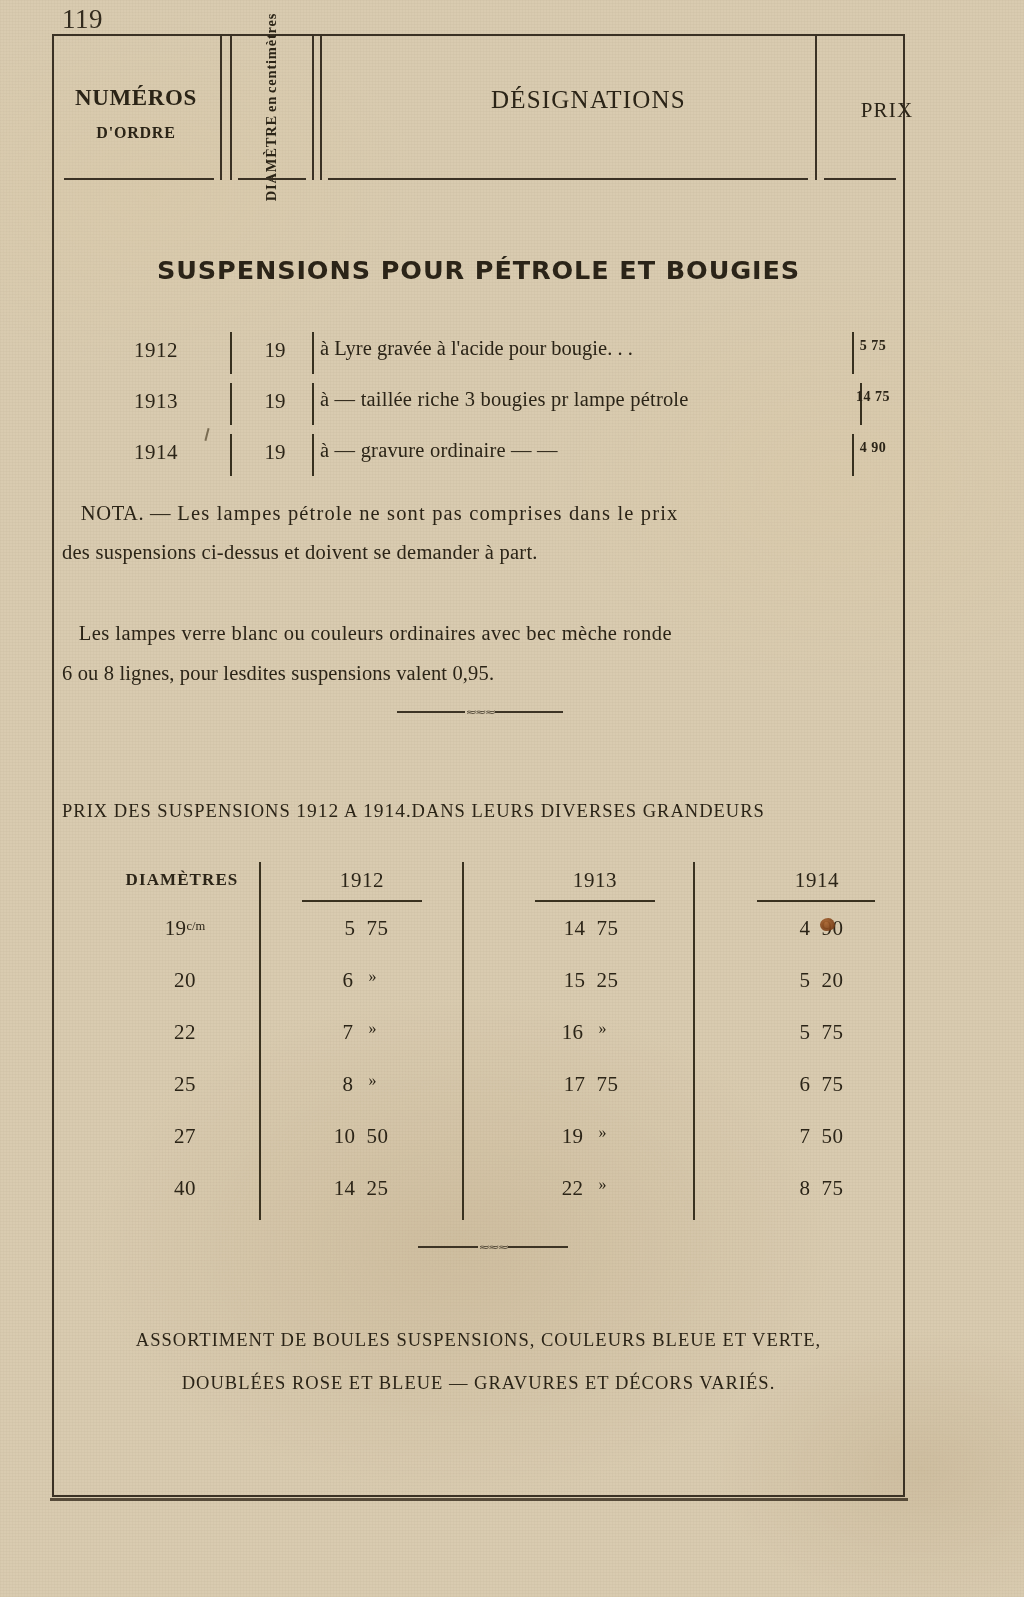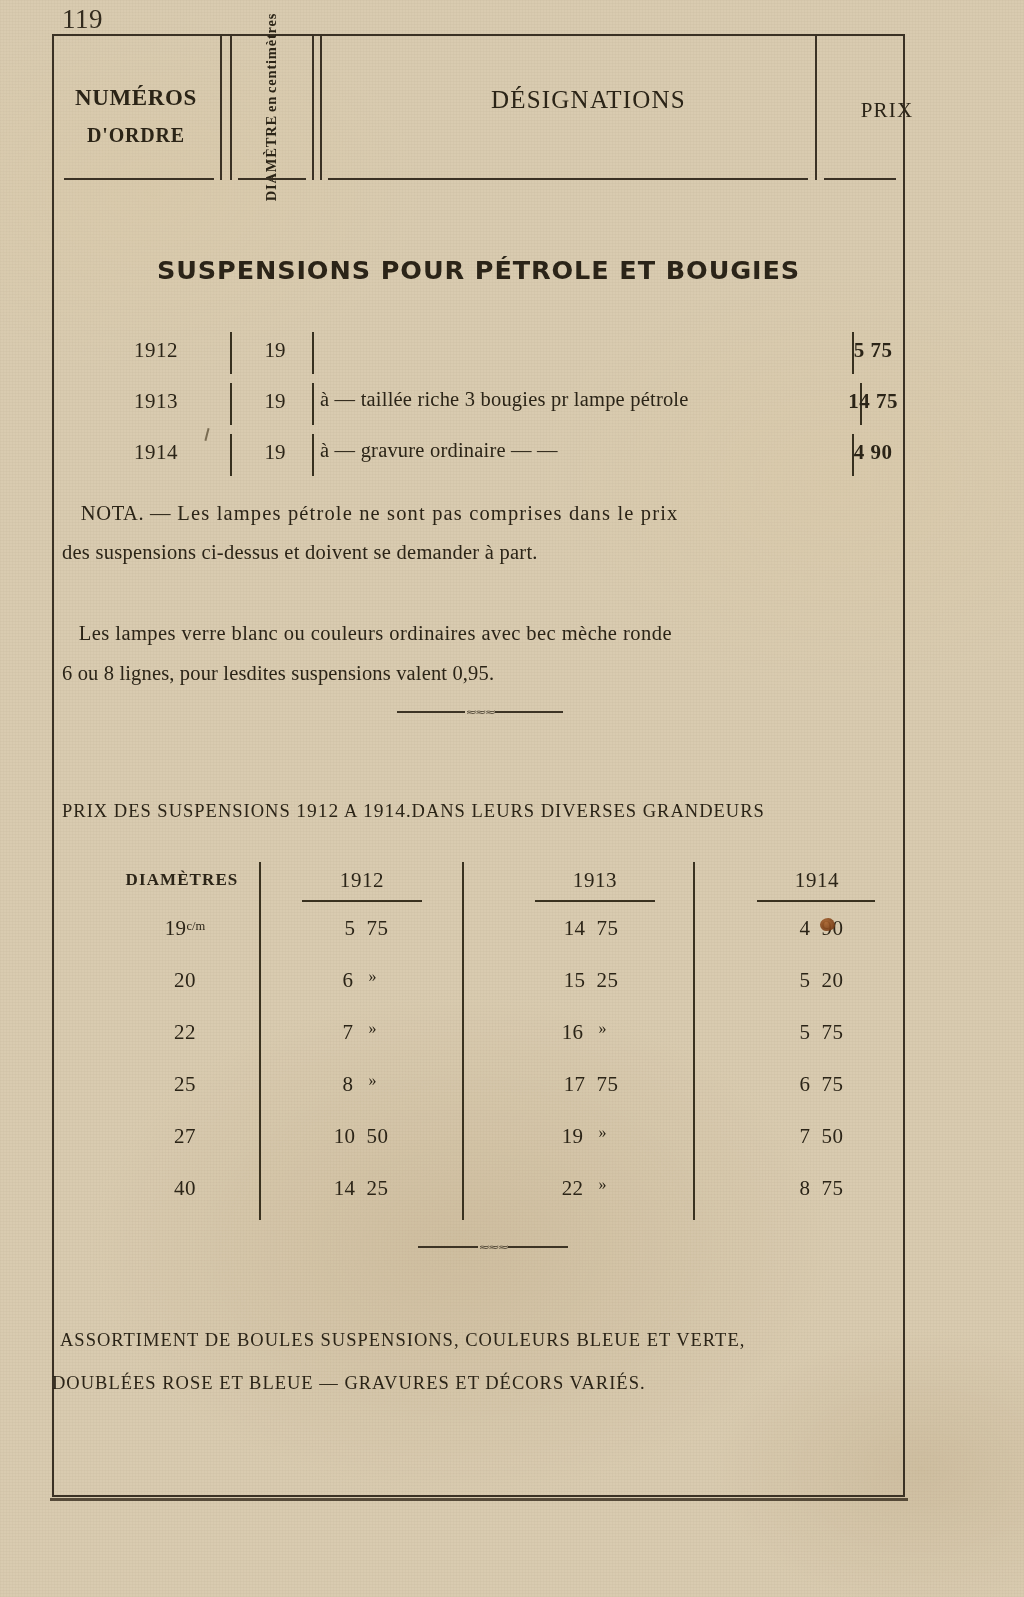--- a/index.html
+++ b/index.html
@@ -97,21 +97,21 @@
     font-size: 23px;
     font-weight: bold;
     letter-spacing: .6px;
     line-height: 1.0;
   }
   .hd-dordre {
     position: absolute;
     left: 0; top: 90px;
     width: 168px;
     text-align: center;
-    font-size: 20px;
+    font-size: 16px;
     font-weight: bold;
     letter-spacing: .8px;
   }
   .hd-diam-wrap {
     position: absolute;
     left: 180px;
     top: 0;
     width: 80px;
     height: 146px;
   }
@@ -224,21 +224,21 @@
     width: 2px;
     height: 42px;
     background: #37301f;
   }
   .item-row .prix {
     position: absolute;
     left: 766px;
     top: 10px;
     width: 110px;
     text-align: center;
-    font-size: 21px;
+    font-size: 14px;
     font-weight: bold;
     letter-spacing: .5px;
   }
 
   
   .nota {
     position: absolute;
     left: 52px;
     top: 497px;
     width: 982px;
@@ -396,24 +396,25 @@
     position: absolute;
     left: 52px;
     top: 1330px;
     width: 853px;
   }
   .assort .l1 {
     padding: 0 8px;
     font-size: 18.5px;
     letter-spacing: 1.0px;
     white-space: nowrap;
-    text-align: left;
+    text-align: center;
   }
   .assort .l2 {
     margin-top: 22px;
+    text-align: center;
     font-size: 18.5px;
     letter-spacing: 1.0px;
     white-space: nowrap;
   }
   .stray1 {
     position: absolute;
     left: 206px; top: 428px;
     width: 2px; height: 13px;
     background: #5a4c33;
     transform: rotate(14deg);
@@ -459,20 +460,21 @@
 
 <div class="section-title">SUSPENSIONS POUR PÉTROLE ET BOUGIES</div>
 
 <div class="items">
 
   <div class="item-row">
     <div class="num">1912</div>
     <div class="sep-a"></div>
     <div class="diam">19</div>
     <div class="sep-b"></div>
+    <div class="desig">à Lyre gravée à l'acide pour  bougie. . .</div>
     <div class="sep-c" style="left:800px"></div>
     <div class="prix">5 75</div>
   </div>
 
   <div class="item-row">
     <div class="num">1913</div>
     <div class="sep-a"></div>
     <div class="diam">19</div>
     <div class="sep-b"></div>
     <div class="desig sp">à —    taillée riche 3 bougies  pr lampe pétrole</div>

